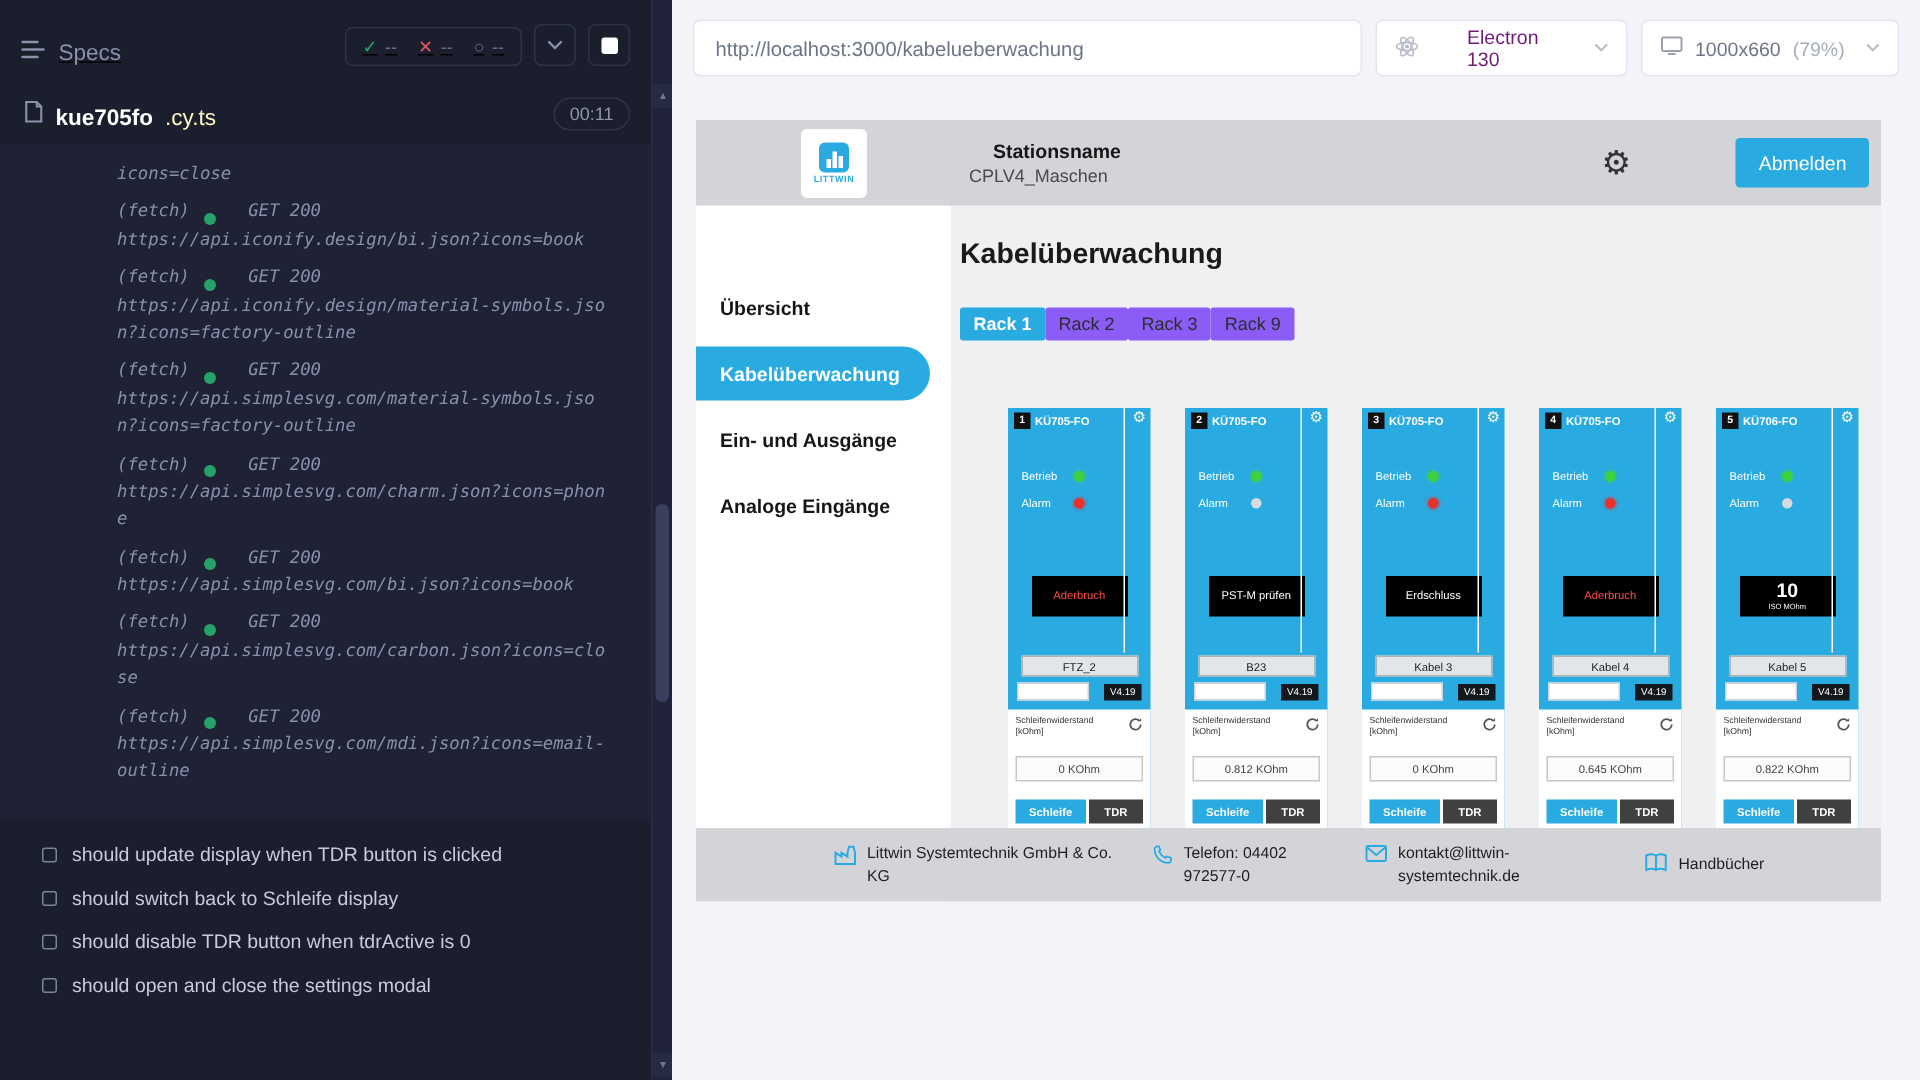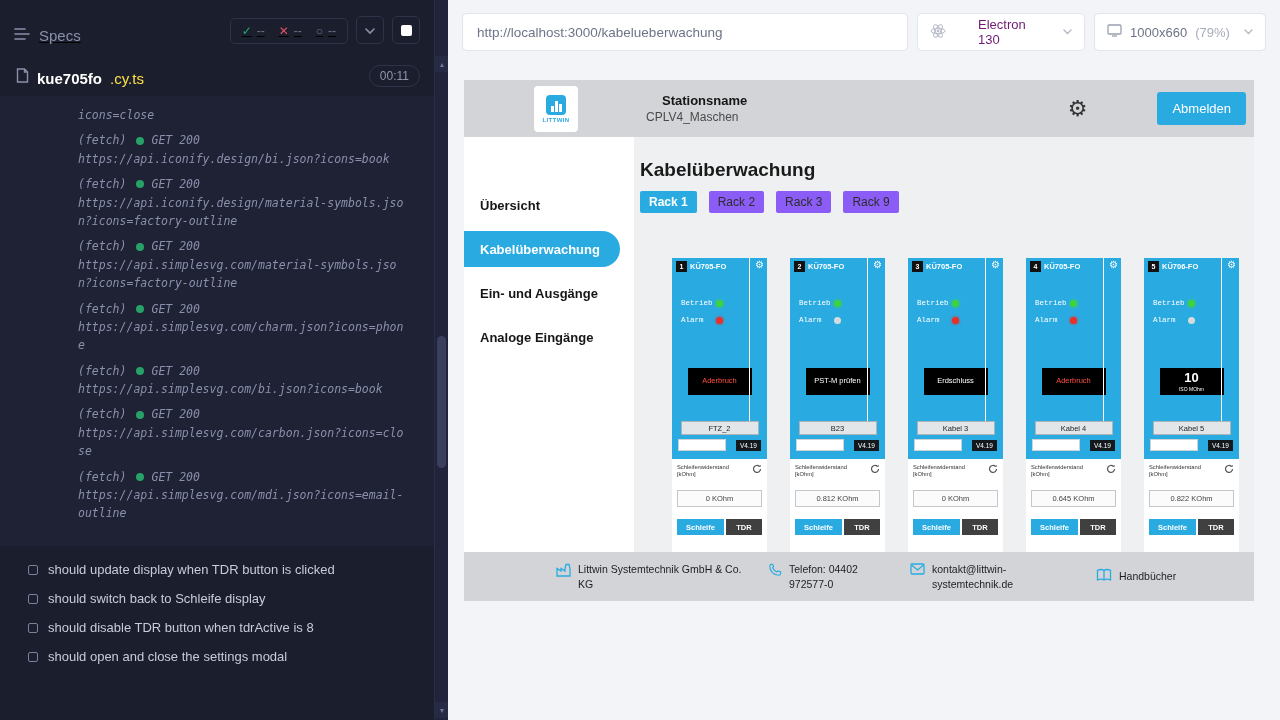--- a/index.html
+++ b/index.html
@@ -14,29 +14,29 @@
   .stats { display:flex; align-items:center; gap:14px; border:1px solid #2f3349; border-radius:5px; padding:5px 11px; font-size:12px; color:#6e7390; }
   .stat { display:flex; align-items:center; gap:5px; }
   .g-pass { color:#1fa971; font-size:12px; }
   .g-fail { color:#e45464; font-size:12px; }
   .g-pend { color:#6e7390; font-size:12px; }
   .icon-btn { width:28px; height:28px; border:1px solid #2f3349; border-radius:5px; display:flex; align-items:center; justify-content:center; margin-left:8px; }
   .stop-square { width:11px; height:11px; background:#ffffff; border-radius:2px; }
 
   .spec-row { display:flex; align-items:flex-end; gap:8px; padding:9px 14px 9px 16px; }
   .spec-name { color:#ffffff; font-weight:700; font-size:15px; }
-  .spec-ext { color:#fde047; font-size:15px; }
+  .spec-ext { color:#fef9c3; font-size:15px; }
   .timer { margin-left:auto; border:1px solid #2f3349; border-radius:12px; padding:3px 10px; font-size:12px; color:#9095ad; }
 
   .log { background:#1f2235; height:450px; overflow:hidden; padding:10px 24px 10px 78px;
          font-family:"DejaVu Sans Mono",monospace; font-style:italic; font-size:11.5px; line-height:1.6; color:#8a90ac; }
   .log-entry { margin-bottom:7px; }
   .log-head { display:flex; align-items:center; gap:10px; }
   .dot-200 { width:8px; height:8px; border-radius:50%; background:#26a269; display:inline-block; }
-  .log-status { display:flex; align-items:center; gap:7px; }
+  .log-status { display:flex; align-items:flex-end; gap:21px; }
   .log-url { word-break:break-all; }
 
   .tests { padding:9px 0 0 0; }
   .test { display:flex; align-items:center; gap:10px; padding:7px 16px 7px 28px; font-size:13px; color:#c8cbdc; }
   .test-box { width:10px; height:10px; border:1px solid #7c819f; border-radius:2px; flex:none; }
 
   .v-scroll { position:absolute; left:434px; top:0; width:14px; height:720px; background:#20233a; border-left:1px solid #2a2d44; }
   .v-arrow { position:absolute; left:0; width:14px; height:16px; display:flex; align-items:center; justify-content:center; font-size:7px; color:#6e7390; background:#262a42; }
   .v-up { top:56px; }
   .v-down { bottom:2px; }
@@ -65,32 +65,32 @@
   .app-gear { margin-left:auto; margin-right:70px; font-size:22px; color:#333; line-height:1; }
   .logout { background:#29abe2; color:#fff; font-size:13px; padding:9px 15px; border-radius:3px; margin-right:8px; border:none; font-family:inherit; }
 
   .app-body { position:absolute; top:57px; left:0; right:0; bottom:0; display:flex; }
   .app-nav { width:170px; background:#ffffff; padding-top:46px; flex:none; }
   .nav-item { height:44px; display:flex; align-items:center; padding-left:16px; font-size:13px; color:#161616; font-weight:600; }
   .nav-item.active { height:36px; margin:4px 14px 4px 0; background:#29abe2; color:#fff; border-radius:0 18px 18px 0; font-weight:700; }
 
   .app-main { flex:1; padding:22px 0 0 6px; }
   .page-title { font-size:19px; font-weight:700; color:#1a1a1a; }
-  .tabs { display:flex; gap:12px; margin-top:10px; }
+  .tabs { display:flex; gap:0; margin-top:24px; }
   .tab { padding:4px 9px; font-size:12px; background:#8b5cf6; color:#2d2d2d; border-radius:2px; }
   .tab.active { background:#29abe2; color:#fff; font-weight:700; }
 
   .cards { display:flex; gap:23px; margin-top:45px; margin-left:32px; }
   .card { width:95px; height:300px; background:#29abe2; position:relative; flex:none; }
   .card-divider { position:absolute; top:0; right:17px; width:1px; height:163px; background:#ffffff; }
   .card-gear { position:absolute; top:2px; right:3px; color:#fff; font-size:10px; line-height:1; }
   .card-head { display:flex; align-items:center; gap:3px; padding:3px 4px; }
   .card-num { width:11px; height:11px; background:#111; color:#fff; font-size:7px; display:flex; align-items:center; justify-content:center; font-weight:700; flex:none; }
   .card-model { color:#fff; font-size:7.5px; font-weight:700; }
-  .leds { margin-top:24px; padding-left:9px;font-family:Liberation Mono, monospace; }
+  .leds { margin-top:24px; padding-left:9px; }
   .led-row { display:flex; align-items:center; gap:8px; margin-bottom:9px; }
   .led-label { color:#fff; font-size:7.5px; width:27px; }
   .led { width:7px; height:7px; border-radius:50%; flex:none; }
   .led.green { background:#3ed33e; box-shadow:0 0 3px #3ed33e; }
   .led.red { background:#e8312a; box-shadow:0 0 3px #e8312a; }
   .led.off { background:#d7dbdd; }
   .status { width:64px; min-height:27px; background:#000; margin:44px auto 0; display:flex; flex-direction:column; align-items:center; justify-content:center; text-align:center; padding:2px; }
   .status .txt { font-size:7.5px; color:#fff; line-height:1.15; }
   .status .txt.red { color:#ff4d42; }
   .status .big { font-size:13px; font-weight:700; color:#fff; line-height:1; }
@@ -252,21 +252,21 @@
     <div class="test">
         <span class="test-box"></span>
         <span>should update display when TDR button is clicked</span>
       </div>
     <div class="test">
         <span class="test-box"></span>
         <span>should switch back to Schleife display</span>
       </div>
     <div class="test">
         <span class="test-box"></span>
-        <span>should disable TDR button when tdrActive is 8</span>
+        <span>should disable TDR button when tdrActive is 0</span>
       </div>
     <div class="test">
         <span class="test-box"></span>
         <span>should open and close the settings modal</span>
       </div>
   </div>
 </div>
 
 <div class="v-scroll">
   <div class="v-arrow v-up">▲</div>

